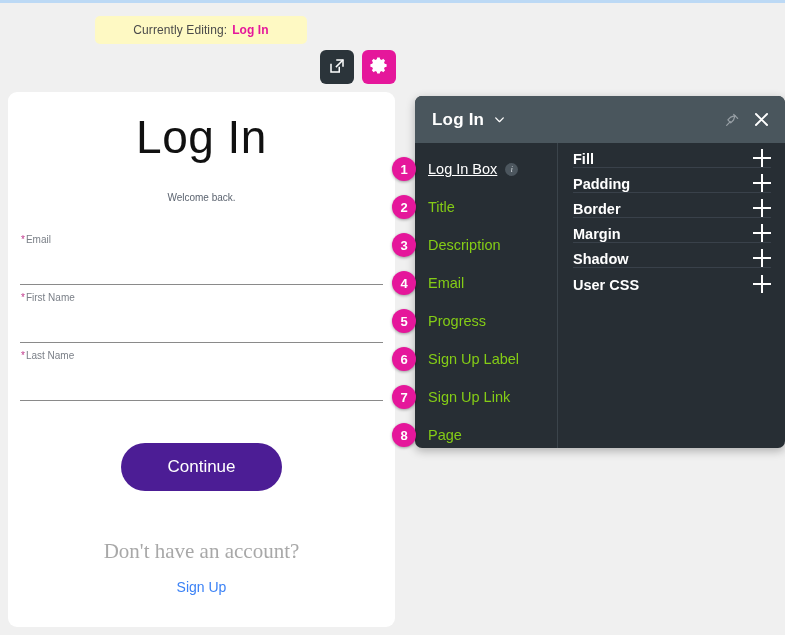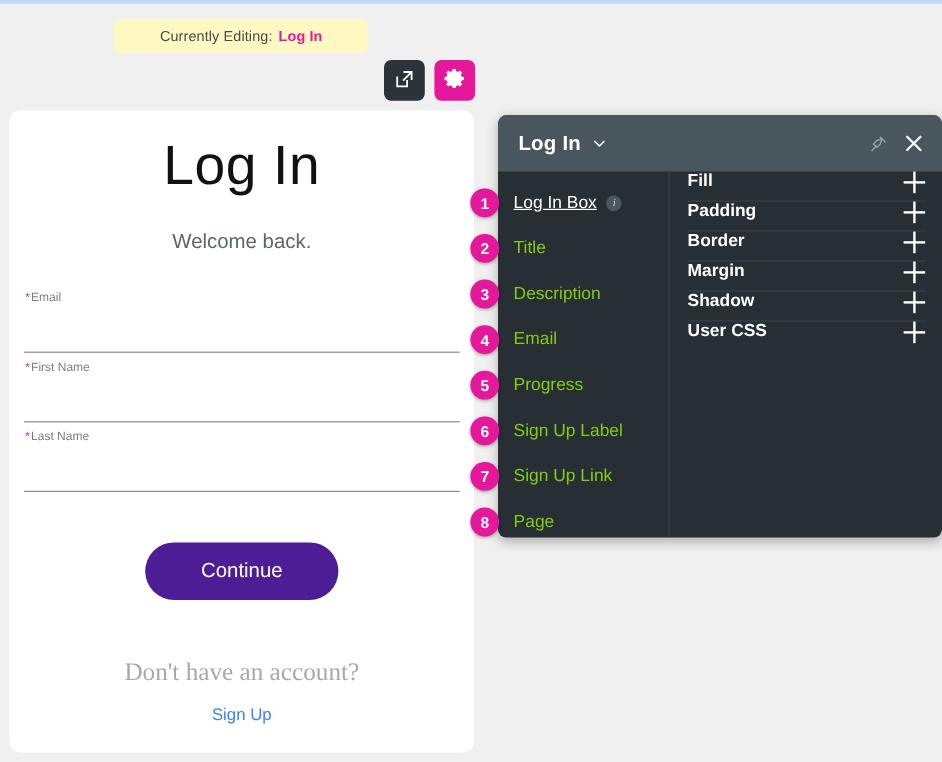--- a/index.html
+++ b/index.html
@@ -83,21 +83,21 @@
     margin-top: 18px;
     text-align: center;
     font-size: 46px;
     font-weight: normal;
     color: #111;
     letter-spacing: .5px;
   }
   #login-subtitle {
     margin-top: 28px;
     text-align: center;
-    font-size: 17px;
+    font-size: 10px;
     color: #5c6470;
   }
 
   .form-area { margin-top: 24px; padding: 0 12px; }
 
   .field {
     position: relative;
     height: 58px;
     border-bottom: 1px solid #8a8a8a;
     margin-bottom: 0;
@@ -252,21 +252,21 @@
   }
 
   
   #property-list {
     flex: 1;
     padding: 0 14px 0 15px;
   }
   .property-row {
     height: 25px;
     display: flex;
-    align-items: flex-start;
+    align-items: flex-end;
     border-bottom: 1px solid #39414a;
     cursor: pointer;
   }
   .property-row:last-child { border-bottom: none; }
   .property-name {
     flex: 1;
     font-size: 14.5px;
     font-weight: bold;
     color: #ffffff;
   }

